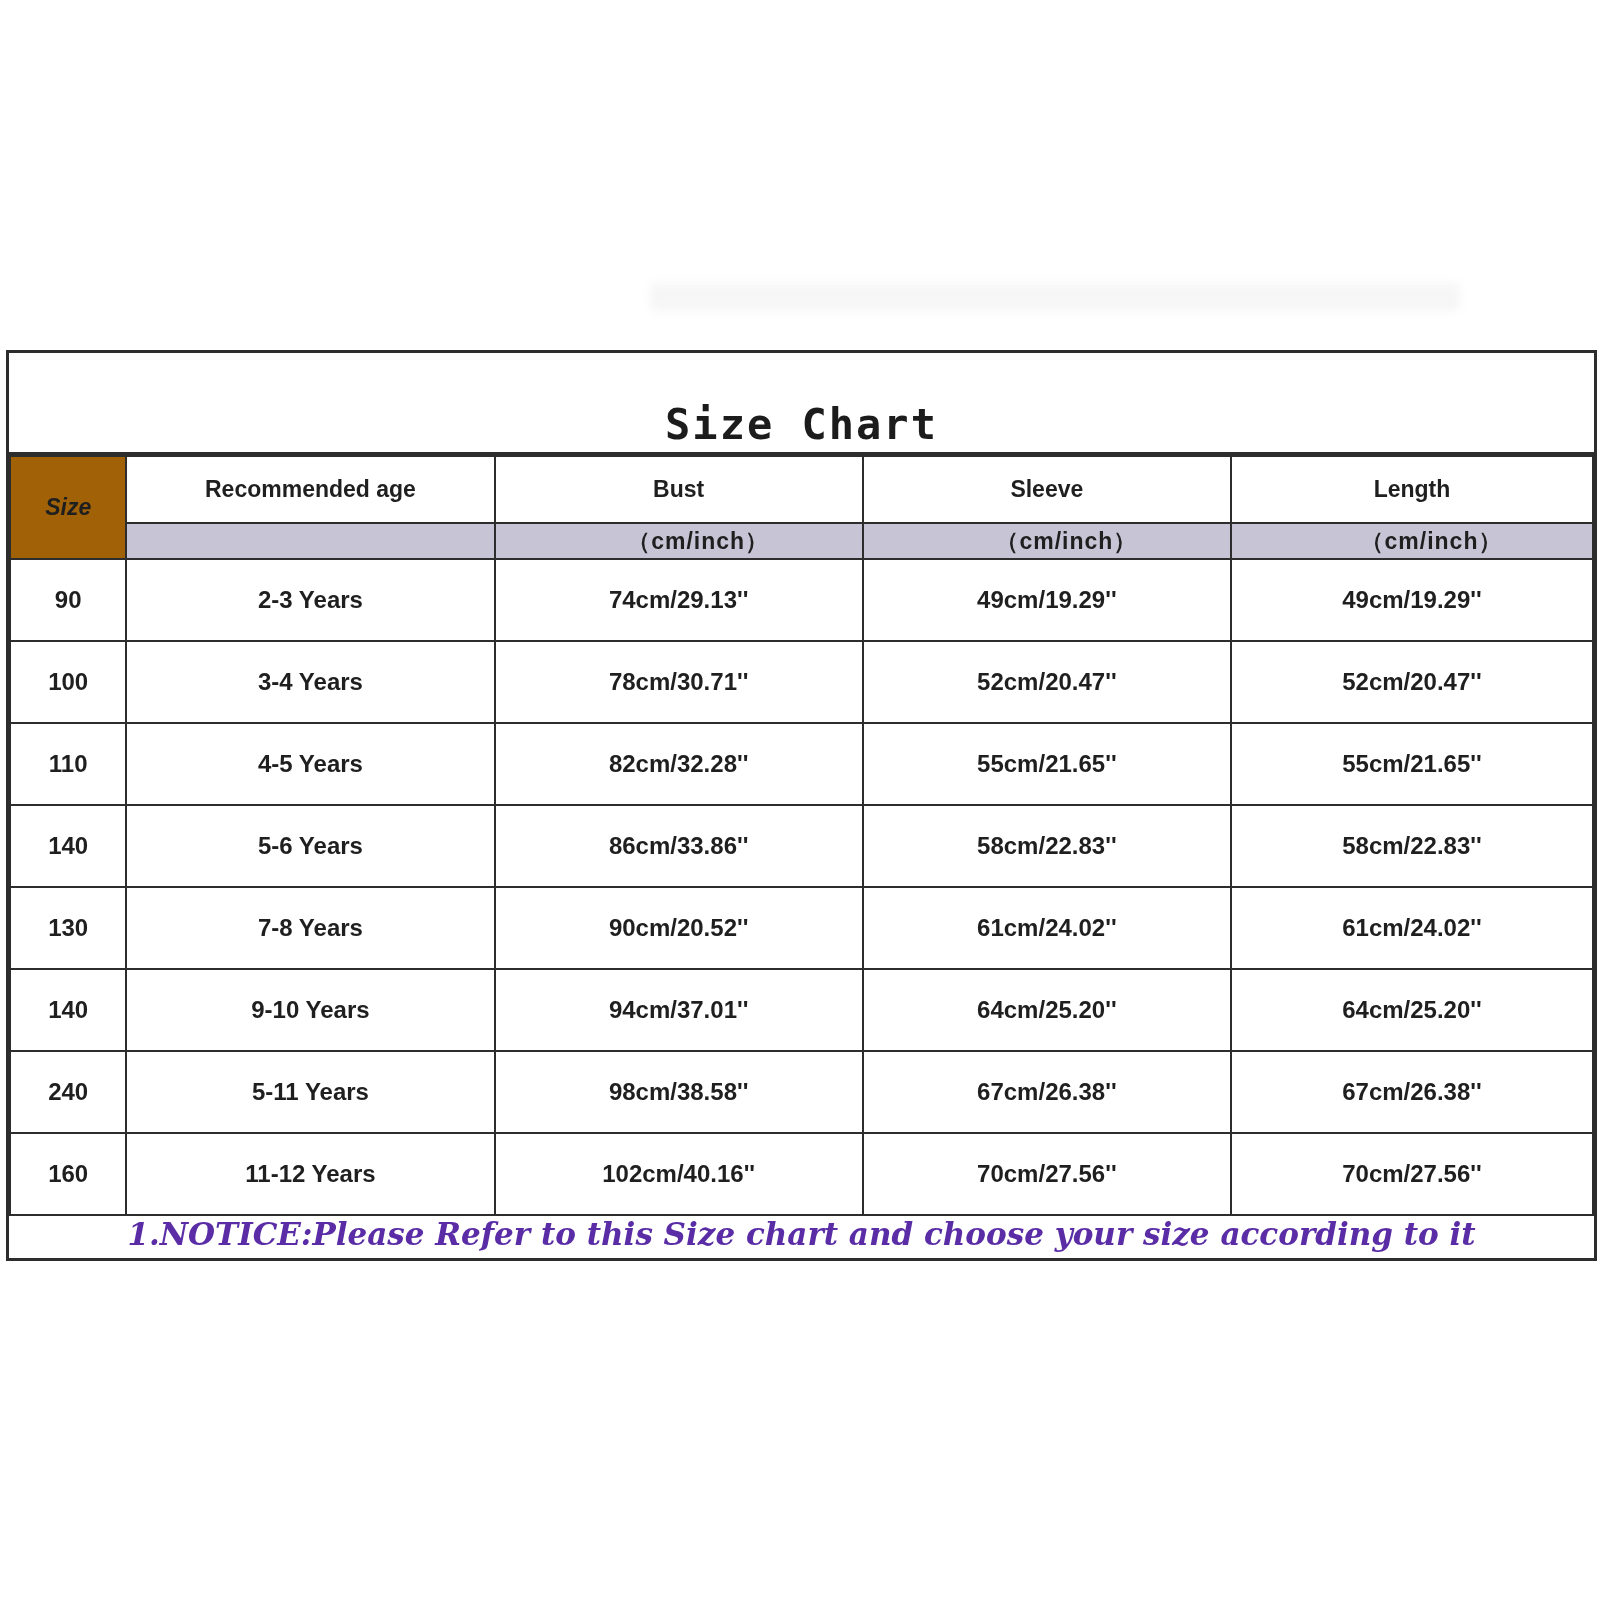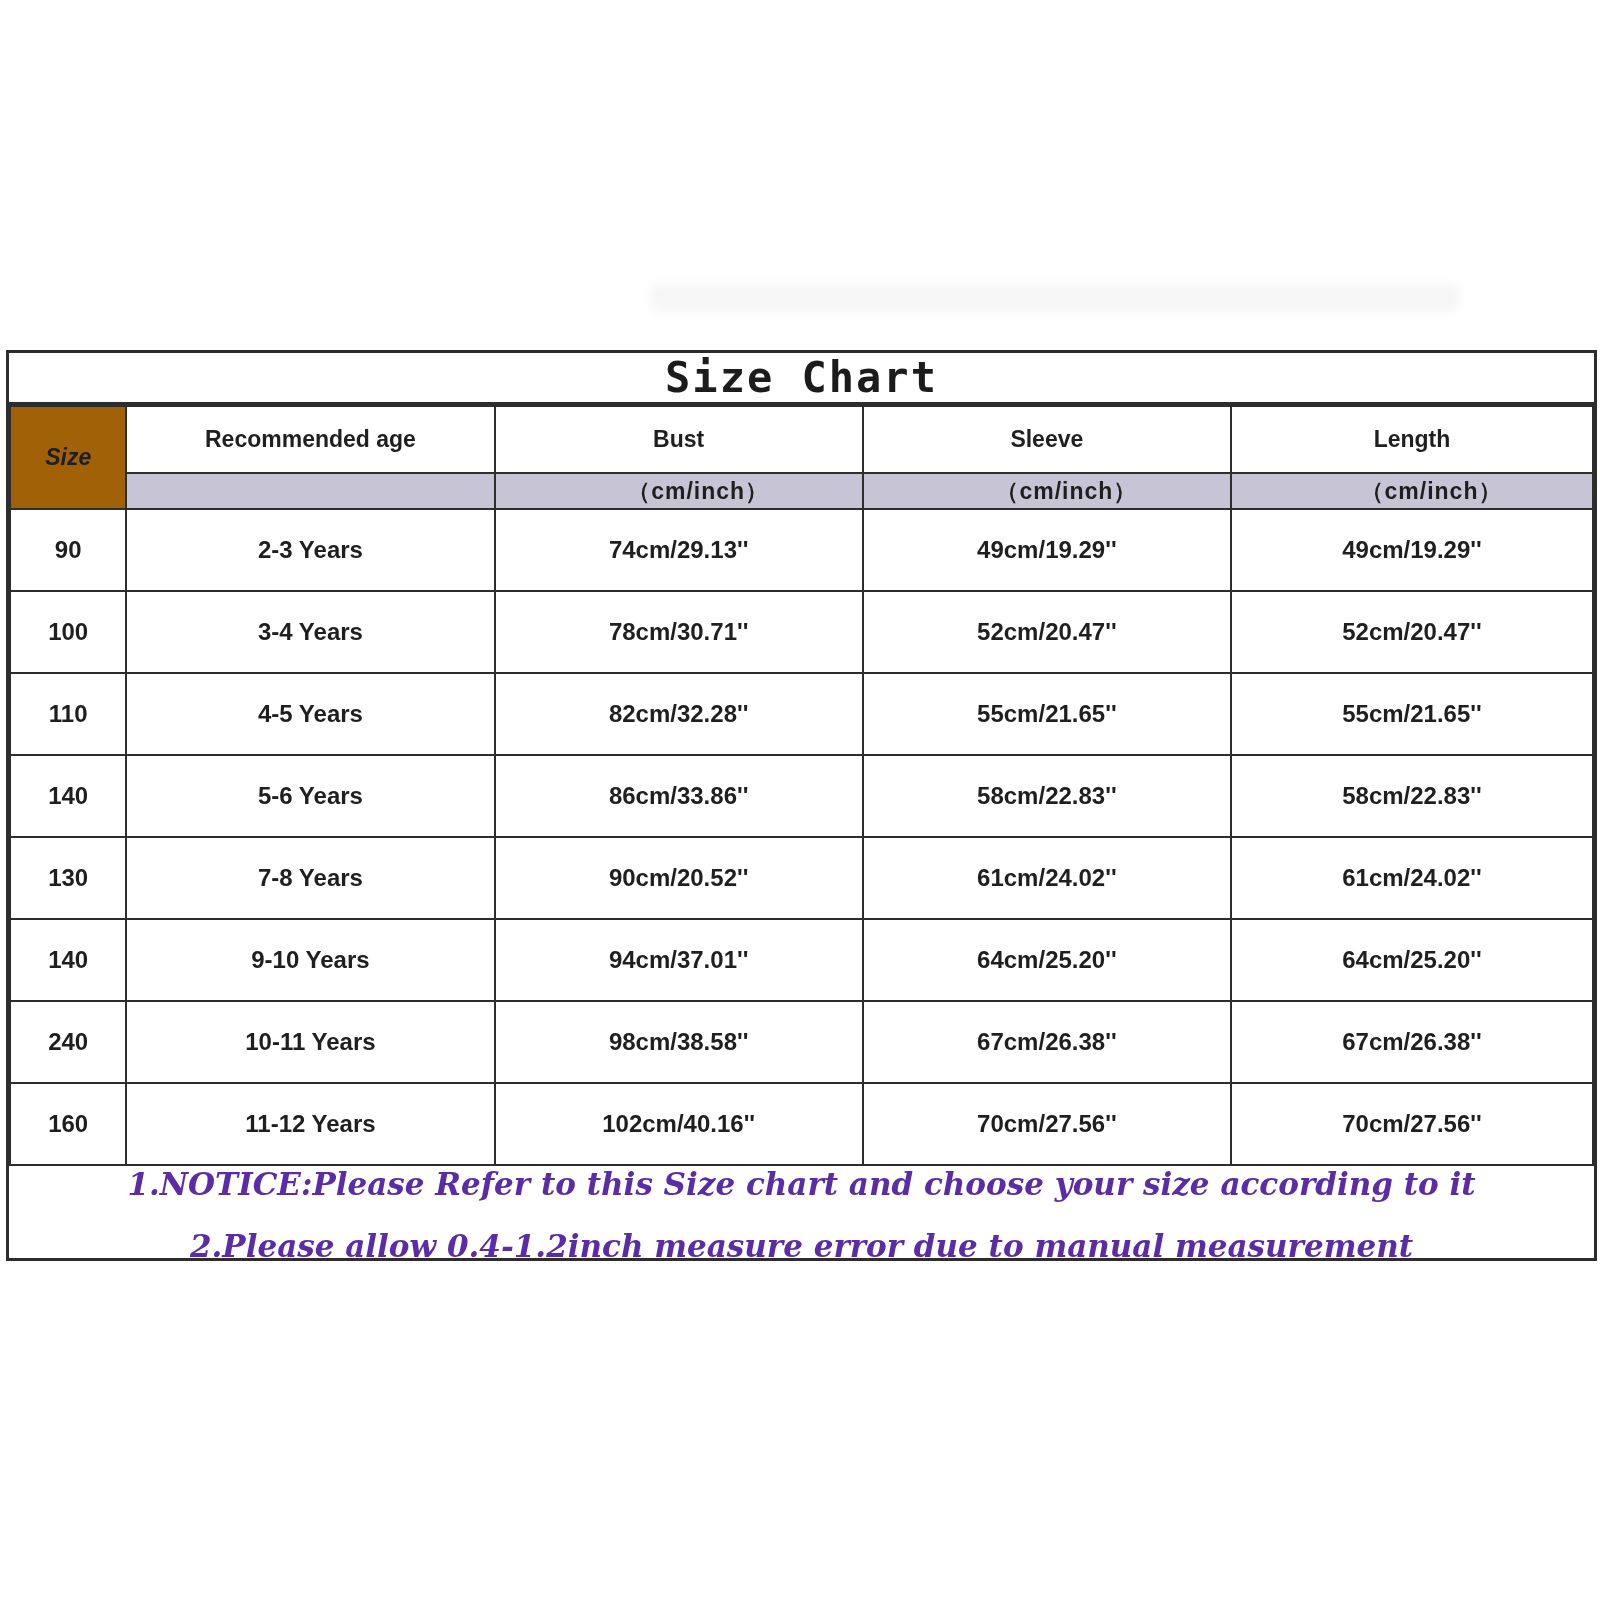--- a/index.html
+++ b/index.html
@@ -24,20 +24,21 @@
     display: flex;
     flex-direction: column;
   }
 
   .title-row {
     height: 90px;
     border-bottom: 3px solid #2d2d2d;
     display: flex;
     align-items: center;
     justify-content: center;
+    margin-top: 43px;
   }
   .title-row span {
     font-family: "DejaVu Sans Mono", monospace;
     font-weight: 600;
     font-size: 42px;
     letter-spacing: 2px;
     color: #1c1c1c;
   }
 
   table.size-table {
@@ -169,34 +170,33 @@
         </tr>
         <tr class="data-row">
           <td>140</td>
           <td>9-10 Years</td>
           <td>94cm/37.01''</td>
           <td>64cm/25.20''</td>
           <td>64cm/25.20''</td>
         </tr>
         <tr class="data-row">
           <td>240</td>
-          <td>10-11 Years</td>
+          <td>5-11 Years</td>
           <td>98cm/38.58''</td>
           <td>67cm/26.38''</td>
           <td>67cm/26.38''</td>
         </tr>
         <tr class="data-row">
           <td>160</td>
           <td>11-12 Years</td>
           <td>102cm/40.16''</td>
           <td>70cm/27.56''</td>
           <td>70cm/27.56''</td>
         </tr>
       </tbody>
     </table>
 
     <div class="notice">
       <div>1.NOTICE:Please Refer to this Size chart and choose your size according to it</div>
-      <div>2.Please allow 0.4-1.2inch measure error due to manual measurement</div>
     </div>
 
   </div>
 </div>
 
 </body></html>

